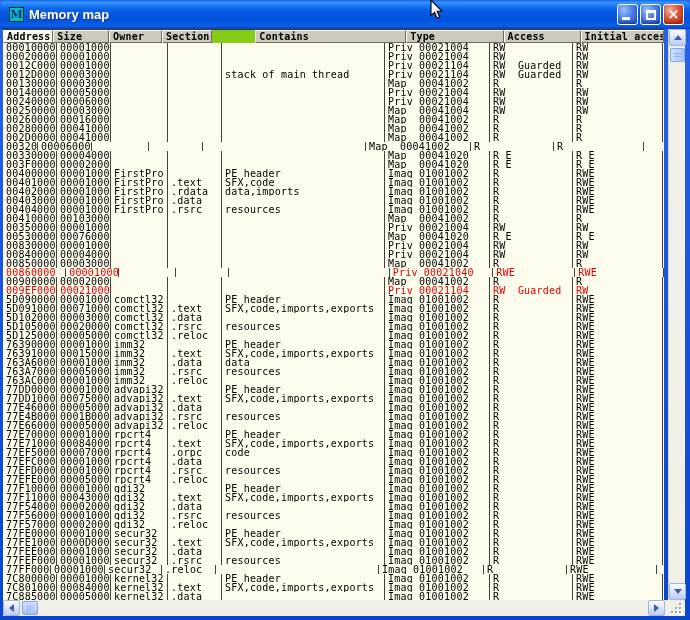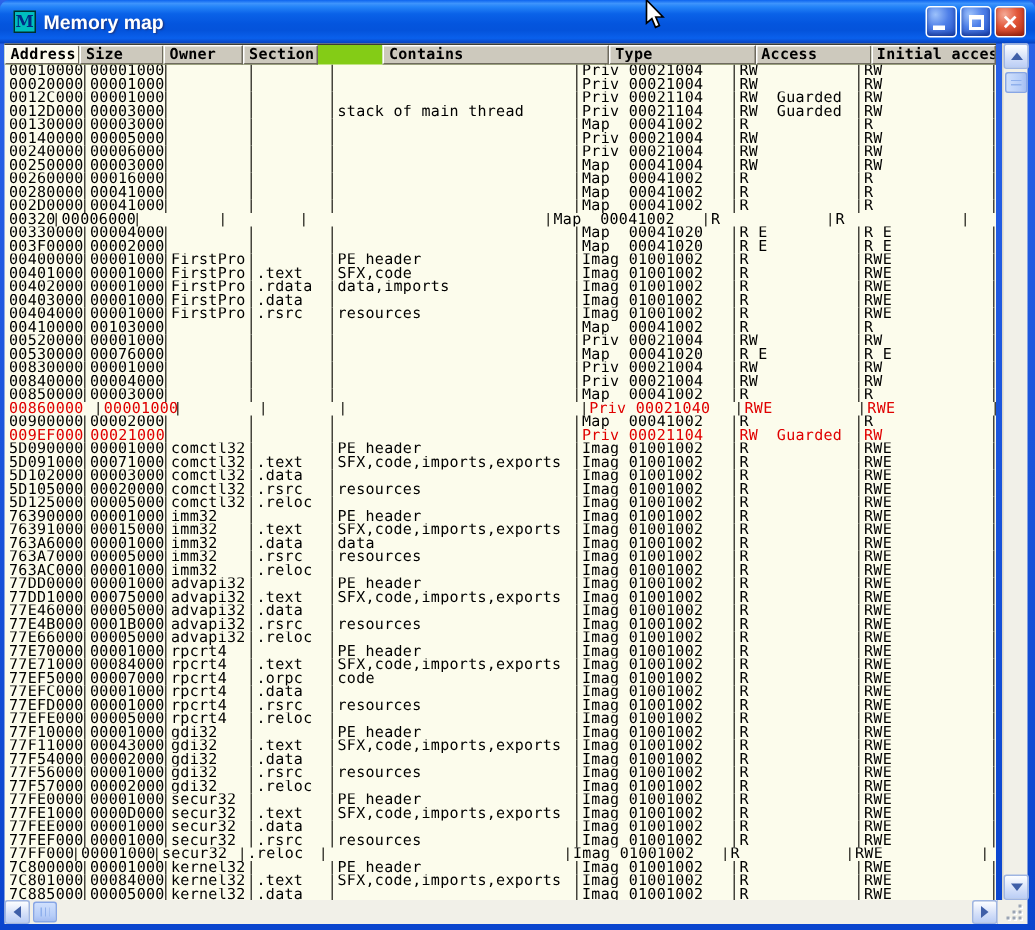--- a/index.html
+++ b/index.html
@@ -351,21 +351,21 @@
           <div class="cell" style="width: 54px;">00410000</div>
           <div class="cell" style="width: 54px;">00103000</div>
           <div class="cell" style="width: 57px;"></div>
           <div class="cell" style="width: 54px;"></div>
           <div class="cell" style="width: 163px;"></div>
           <div class="cell" style="width: 105px;">Map  00041002</div>
           <div class="cell" style="width: 83px;">R</div>
           <div class="cell" style="width: 90px;">R</div>
         </div>
         <div class="row">
-          <div class="cell" style="width: 54px;">00520000</div>
+          <div class="cell" style="width: 54px;">00350000</div>
           <div class="cell" style="width: 54px;">00001000</div>
           <div class="cell" style="width: 57px;"></div>
           <div class="cell" style="width: 54px;"></div>
           <div class="cell" style="width: 163px;"></div>
           <div class="cell" style="width: 105px;">Priv 00021004</div>
           <div class="cell" style="width: 83px;">RW</div>
           <div class="cell" style="width: 90px;">RW</div>
         </div>
         <div class="row">
           <div class="cell" style="width: 54px;">00530000</div>
@@ -631,21 +631,21 @@
           <div class="cell" style="width: 54px;">77EFD000</div>
           <div class="cell" style="width: 54px;">00001000</div>
           <div class="cell" style="width: 57px;">rpcrt4</div>
           <div class="cell" style="width: 54px;">.rsrc</div>
           <div class="cell" style="width: 163px;">resources</div>
           <div class="cell" style="width: 105px;">Imag 01001002</div>
           <div class="cell" style="width: 83px;">R</div>
           <div class="cell" style="width: 90px;">RWE</div>
         </div>
         <div class="row">
-          <div class="cell" style="width: 54px; text-align: center;">77EFE000</div>
+          <div class="cell" style="width: 54px;">77EFE000</div>
           <div class="cell" style="width: 54px;">00005000</div>
           <div class="cell" style="width: 57px;">rpcrt4</div>
           <div class="cell" style="width: 54px;">.reloc</div>
           <div class="cell" style="width: 163px;"></div>
           <div class="cell" style="width: 105px;">Imag 01001002</div>
           <div class="cell" style="width: 83px;">R</div>
           <div class="cell" style="width: 90px;">RWE</div>
         </div>
         <div class="row">
           <div class="cell" style="width: 54px;">77F10000</div>

